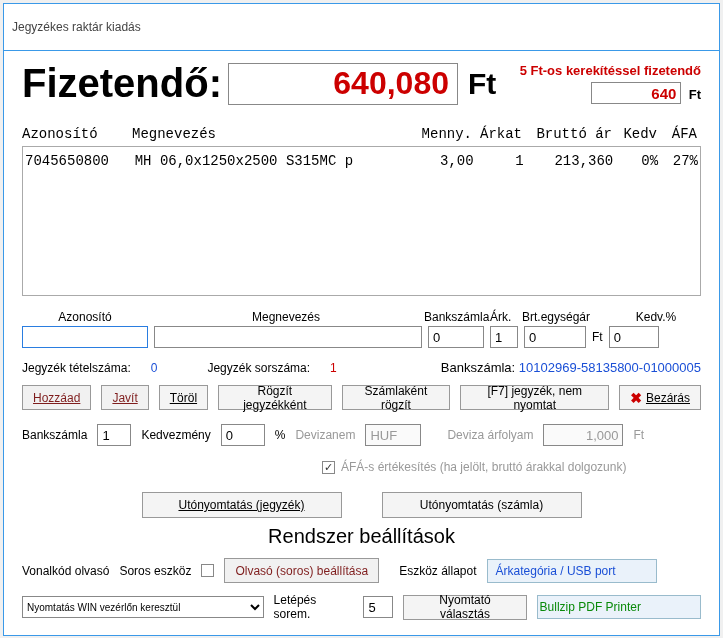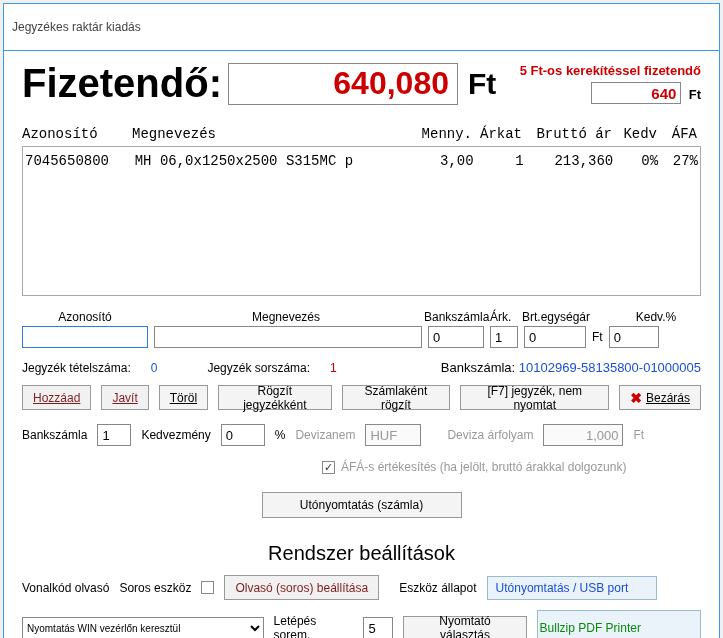--- a/index.html
+++ b/index.html
@@ -85,25 +85,25 @@
   .btn{border:1px solid #999;background:#f4f4f4;height:25px;padding:0 10px;font-size:12px;cursor:pointer;display:flex;align-items:center;gap:4px;}
   .btn.disabled{color:#7f1d1d;background:#f1f1f1;cursor:default;}
   .btn .ul{text-decoration:underline;}
   .btn .redx{color:#c00;font-weight:bold;font-size:14px;}
   .paramrow{display:flex;align-items:center;gap:10px;margin-top:14px;}
   .gray{color:#999;}
   .chkrow{display:flex;align-items:center;margin-top:14px;margin-left:300px;gap:6px;color:#999;}
   .chkbox{width:13px;height:13px;border:1px solid #888;background:#fff;display:inline-flex;align-items:center;justify-content:center;font-size:11px;color:#333;}
   .reprint{display:flex;gap:40px;justify-content:center;margin-top:18px;}
   .widebtn{border:1px solid #999;background:#f4f4f4;height:26px;width:200px;font-size:12px;cursor:pointer;}
-  .systitle{text-align:center;font-size:20px;margin-top:24px;}
+  .systitle{text-align:center;font-size:20px;margin-top:7px;}
   .sysrow{display:flex;align-items:center;gap:10px;margin-top:10px;}
   .select{border:1px solid #888;height:22px;font-size:10px;background:#fff;}
   .status-blue{border:1px solid #9bc;background:#eaf2fa;color:#1a4fd6;height:24px;padding:2px 8px;display:flex;align-items:center;width:170px;}
-  .status-green{border:1px solid #9bc;background:#eaf2fa;color:#0a8a0a;height:36px;padding:2px 2px;display:flex;align-items:center;width:170px;}
+  .status-green{border:1px solid #9bc;background:#eaf2fa;color:#0a8a0a;height:24px;padding:2px 2px;display:flex;align-items:center;width:170px;}
 </style>
 </head>
 <body>
 
 <div class="window">
   <div class="titlebar">Jegyzékes raktár kiadás</div>
   <div class="content">
 
     <div class="toprow">
       <span class="lbl-fiz">Fizetendő:</span>
@@ -197,32 +197,33 @@
       <input class="input gray" style="width: 80px; text-align: right;" disabled="" value="1,000">
       <span class="gray">Ft</span>
     </div>
 
     <div class="chkrow">
       <span class="chkbox">✓</span>
       <span>ÁFÁ-s értékesítés (ha jelölt, bruttó árakkal dolgozunk)</span>
     </div>
 
     <div class="reprint">
+      <button class="widebtn"><span style="text-decoration:underline">Utónyomtatás (jegyzék)</span></button>
       <button class="widebtn">Utónyomtatás (számla)</button>
     </div>
 
     <div class="systitle">Rendszer beállítások</div>
 
     <div class="sysrow">
       <span>Vonalkód olvasó</span>
       <span>Soros eszköz</span>
       <span class="chkbox"></span>
       <button class="btn disabled">Olvasó (soros) beállítása</button>
       <span style="margin-left:10px">Eszköz állapot</span>
-      <div class="status-blue">Utónyomtatás / USB port</div>
+      <div class="status-blue">Árkategória / USB port</div>
     </div>
 
     <div class="sysrow">
       <select class="select" style="width:250px">
         <option>Nyomtatás WIN vezérlőn keresztül</option>
       </select>
       <span>Letépés sorem.</span>
       <input class="input" style="width: 30px;" value="5">
       <button class="btn">Nyomtató választás</button>
       <div class="status-green">Bullzip PDF Printer</div>

